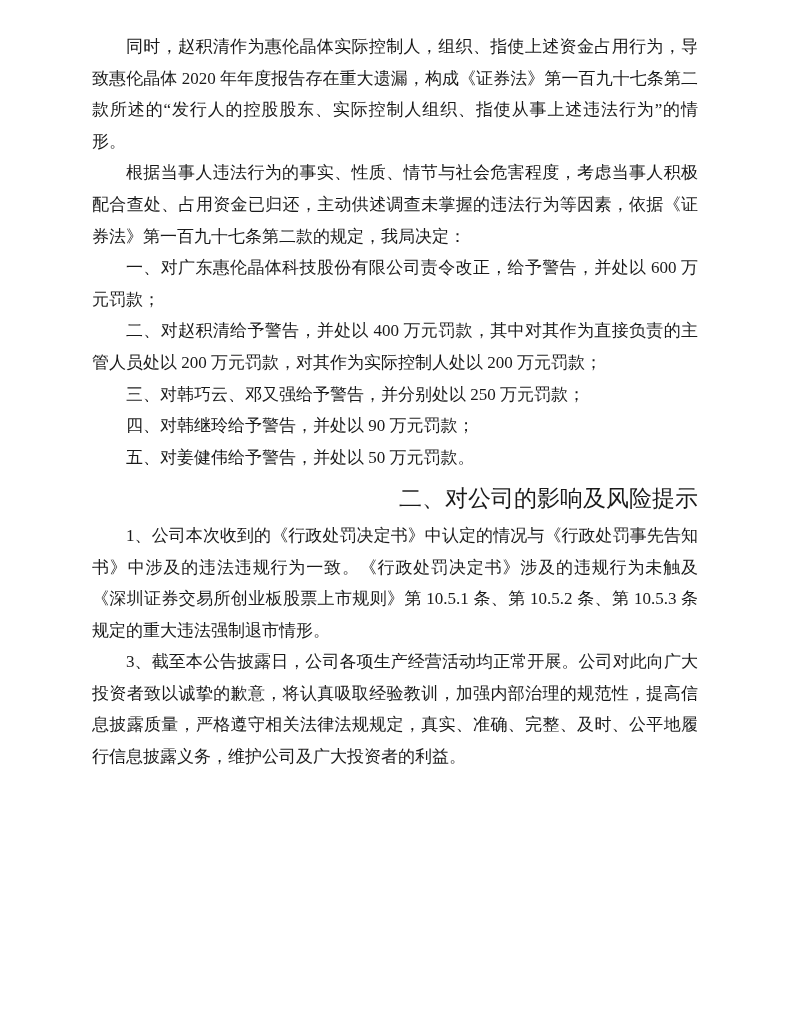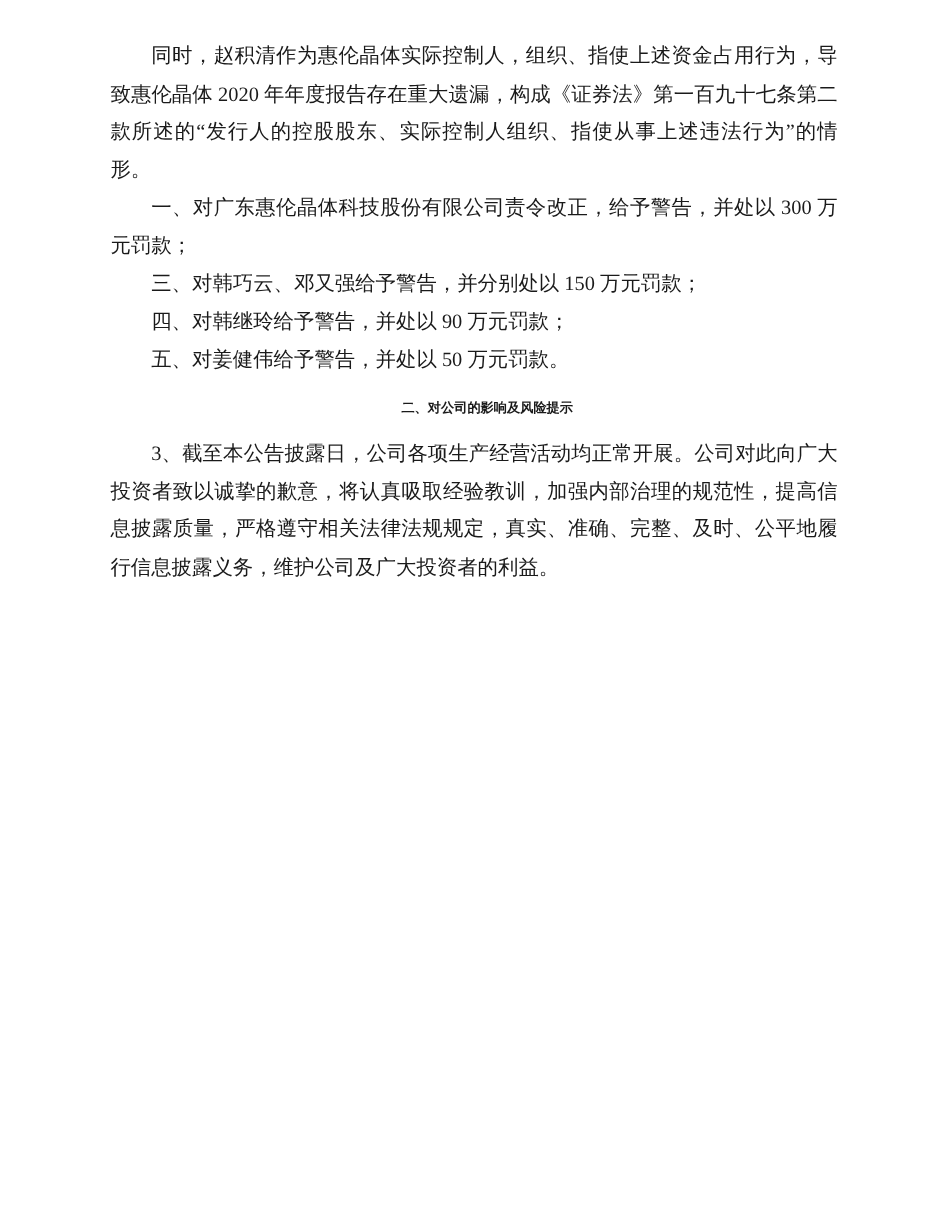--- a/index.html
+++ b/index.html
@@ -22,31 +22,34 @@
   }
   .doc-page p {
     margin: 0;
     padding: 0;
     text-indent: 2em;
     word-break: break-all;
   }
   .doc-page .section-heading {
     margin: 10px 0 5px 0;
     text-indent: 2em;
-    font-weight: bold;
+    font-weight: normal;
     font-family: "Liberation Sans", "DejaVu Sans", sans-serif;
-    font-size: 11px;
+    font-size: 23px;
     line-height: 31.6px;
-    text-align: center;
+    text-align: right;
   }
 </style>
 </head>
 <body>
 
 <div class="doc-page">
   <p>同时，赵积清作为惠伦晶体实际控制人，组织、指使上述资金占用行为，导致惠伦晶体 2020 年年度报告存在重大遗漏，构成《证券法》第一百九十七条第二款所述的“发行人的控股股东、实际控制人组织、指使从事上述违法行为”的情形。</p>
-  <p>一、对广东惠伦晶体科技股份有限公司责令改正，给予警告，并处以 300 万元罚款；</p>
-  <p>三、对韩巧云、邓又强给予警告，并分别处以 150 万元罚款；</p>
+  <p>根据当事人违法行为的事实、性质、情节与社会危害程度，考虑当事人积极配合查处、占用资金已归还，主动供述调查未掌握的违法行为等因素，依据《证券法》第一百九十七条第二款的规定，我局决定：</p>
+  <p>一、对广东惠伦晶体科技股份有限公司责令改正，给予警告，并处以 600 万元罚款；</p>
+  <p>二、对赵积清给予警告，并处以 400 万元罚款，其中对其作为直接负责的主管人员处以 200 万元罚款，对其作为实际控制人处以 200 万元罚款；</p>
+  <p>三、对韩巧云、邓又强给予警告，并分别处以 250 万元罚款；</p>
   <p>四、对韩继玲给予警告，并处以 90 万元罚款；</p>
   <p>五、对姜健伟给予警告，并处以 50 万元罚款。</p>
   <div class="section-heading">二、对公司的影响及风险提示</div>
+  <p>1、公司本次收到的《行政处罚决定书》中认定的情况与《行政处罚事先告知书》中涉及的违法违规行为一致。《行政处罚决定书》涉及的违规行为未触及《深圳证券交易所创业板股票上市规则》第 10.5.1 条、第 10.5.2 条、第 10.5.3 条规定的重大违法强制退市情形。</p>
   <p>3、截至本公告披露日，公司各项生产经营活动均正常开展。公司对此向广大投资者致以诚挚的歉意，将认真吸取经验教训，加强内部治理的规范性，提高信息披露质量，严格遵守相关法律法规规定，真实、准确、完整、及时、公平地履行信息披露义务，维护公司及广大投资者的利益。</p>
 </div>
 
 </body></html>

